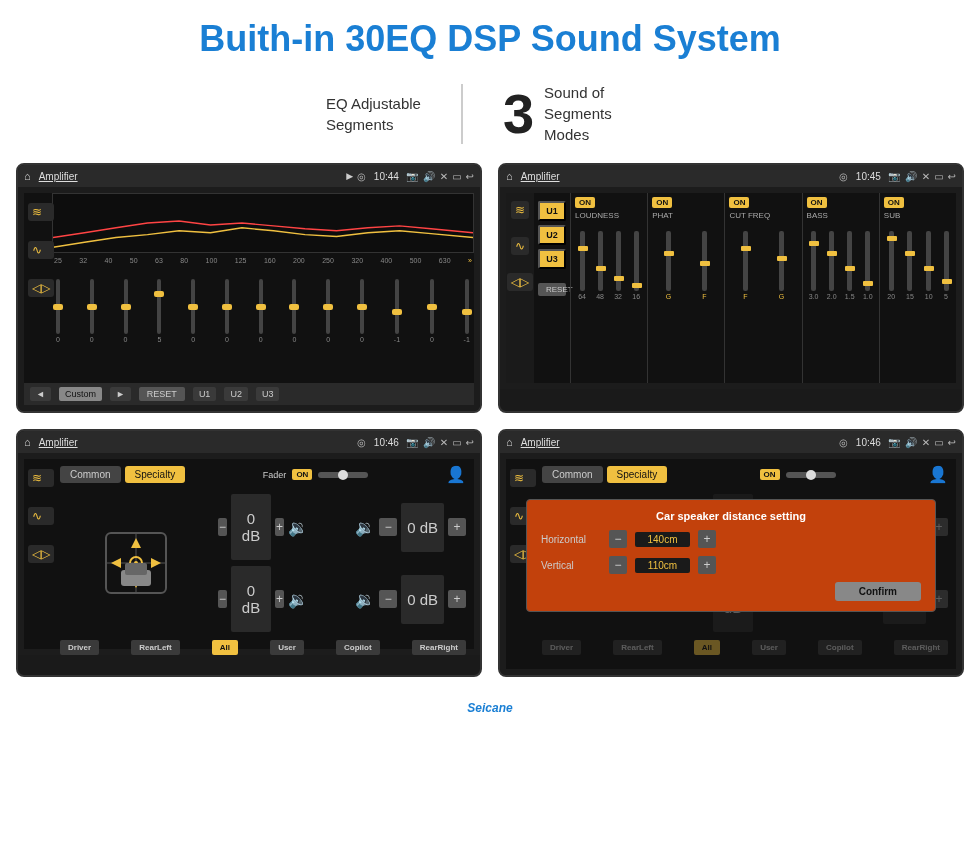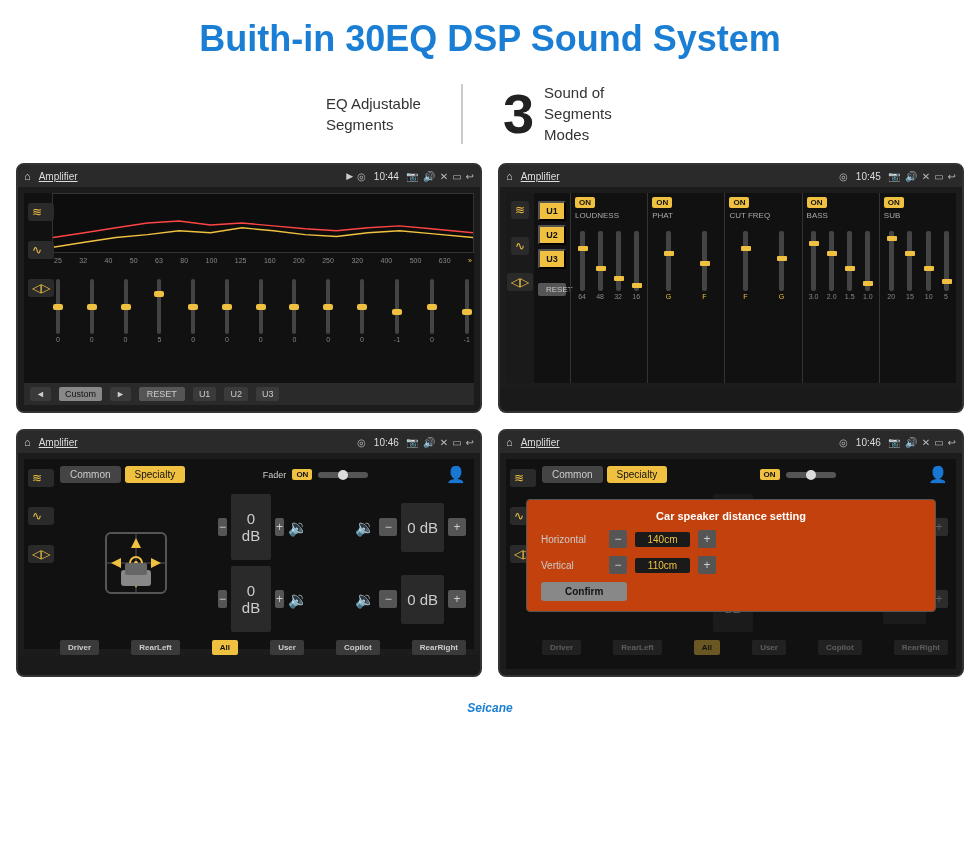--- a/index.html
+++ b/index.html
@@ -447,21 +447,21 @@
       background: #1a1a1a;
       color: #f0c040;
       font-size: 10px;
       border-radius: 2px;
       padding: 2px 8px;
       min-width: 55px;
       text-align: center;
     }
     .dialog-btn-row {
       display: flex;
-      justify-content: flex-start;
+      justify-content: flex-end;
       margin-top: 6px;
     }
     .dialog-confirm-btn {
       background: #888;
       color: #111;
       font-size: 10px;
       font-weight: bold;
       border: none;
       border-radius: 3px;
       padding: 4px 24px;

